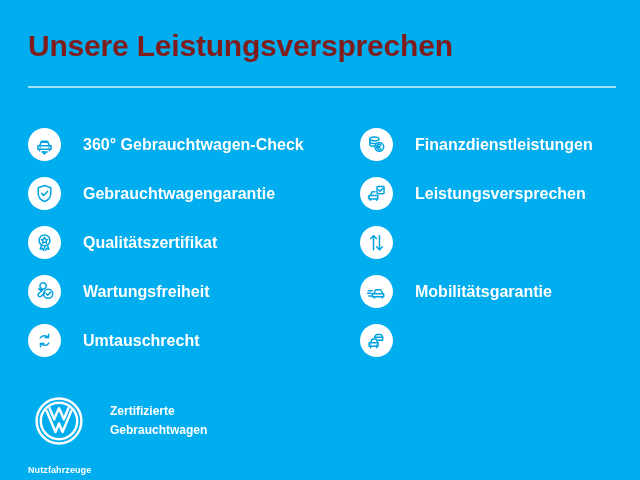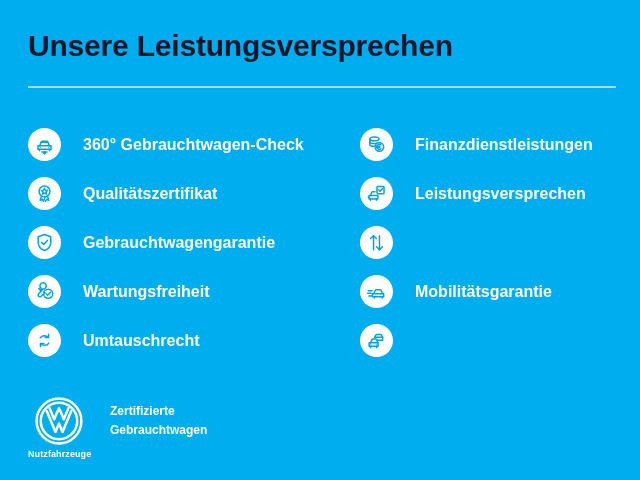--- a/index.html
+++ b/index.html
@@ -28,21 +28,21 @@
     position: absolute;
     left: 28px;
     top: 28px;
     width: 588px;
   }
   .title {
     margin: 0;
     font-size: 30px;
     line-height: 36px;
     font-weight: bold;
-    color: #0f172a;
+    color: #7f1d1d;
     letter-spacing: -0.2px;
     white-space: nowrap;
   }
   .divider {
     position: absolute;
     left: 28px;
     top: 86px;
     width: 588px;
     height: 2px;
     background: #BFE7F8;
@@ -128,21 +128,21 @@
     display: block;
   }
   .vw-logo * {
     stroke: #FFFFFF;
     fill: none;
     stroke-width: 2.4;
     stroke-linecap: round;
     stroke-linejoin: round;
   }
   .brand-sub {
-    margin-top: 3px;
+    margin-top: 19px;
     font-size: 9px;
     line-height: 11px;
     font-weight: bold;
     color: #FFFFFF;
     letter-spacing: 0.1px;
     white-space: nowrap;
   }
   .brand-text {
     margin-left: 20px;
     padding-top: 6px;
@@ -181,37 +181,37 @@
             <circle cx="7.2" cy="15.5" r="0.7" class="solid"></circle>
             <circle cx="16.8" cy="15.5" r="0.7" class="solid"></circle>
           </svg>
         </span>
         <span class="promise-label">360° Gebrauchtwagen-Check</span>
       </div>
 
       <div class="promise-row">
         <span class="icon-badge">
           <svg viewBox="0 0 24 24">
+            <path d="M12 2.8l7.2 2.6v6.1c0 4.6-3 8.2-7.2 9.7-4.2-1.5-7.2-5.1-7.2-9.7V5.4z"></path>
+            <path d="M8.6 11.7l2.4 2.5 4.4-4.6"></path>
+          </svg>
+        </span>
+        <span class="promise-label">Gebrauchtwagengarantie</span>
+      </div>
+
+      <div class="promise-row">
+        <span class="icon-badge">
+          <svg viewBox="0 0 24 24">
             <circle cx="12" cy="9.6" r="6.2"></circle>
             <path d="M12 6.1l1.1 2.2 2.4.35-1.75 1.7.42 2.4L12 11.6l-2.17 1.15.42-2.4L8.5 8.65l2.4-.35z"></path>
             <path d="M8.6 14.8l-1.5 5 2.5-1.2 1.2 2.3 1.9-5"></path>
             <path d="M15.4 14.8l1.5 5-2.5-1.2-1.2 2.3"></path>
           </svg>
         </span>
         <span class="promise-label">Qualitätszertifikat</span>
-      </div>
-
-      <div class="promise-row">
-        <span class="icon-badge">
-          <svg viewBox="0 0 24 24">
-            <path d="M12 2.8l7.2 2.6v6.1c0 4.6-3 8.2-7.2 9.7-4.2-1.5-7.2-5.1-7.2-9.7V5.4z"></path>
-            <path d="M8.6 11.7l2.4 2.5 4.4-4.6"></path>
-          </svg>
-        </span>
-        <span class="promise-label">Gebrauchtwagengarantie</span>
       </div>
 
       <div class="promise-row">
         <span class="icon-badge">
           <svg viewBox="0 0 24 24">
             <path d="M10.4 9.2a3.6 3.6 0 1 0-3.3-2.1l2 2-1.6 1.6-2-2A3.6 3.6 0 0 0 10.4 9.2z"></path>
             <path d="M9.6 10.2l-4.3 4.3a2 2 0 1 0 2.9 2.9l4.3-4.3"></path>
             <circle cx="16.2" cy="14.6" r="5.2"></circle>
             <path d="M13.9 14.6l1.7 1.8 3.1-3.4"></path>
           </svg>

